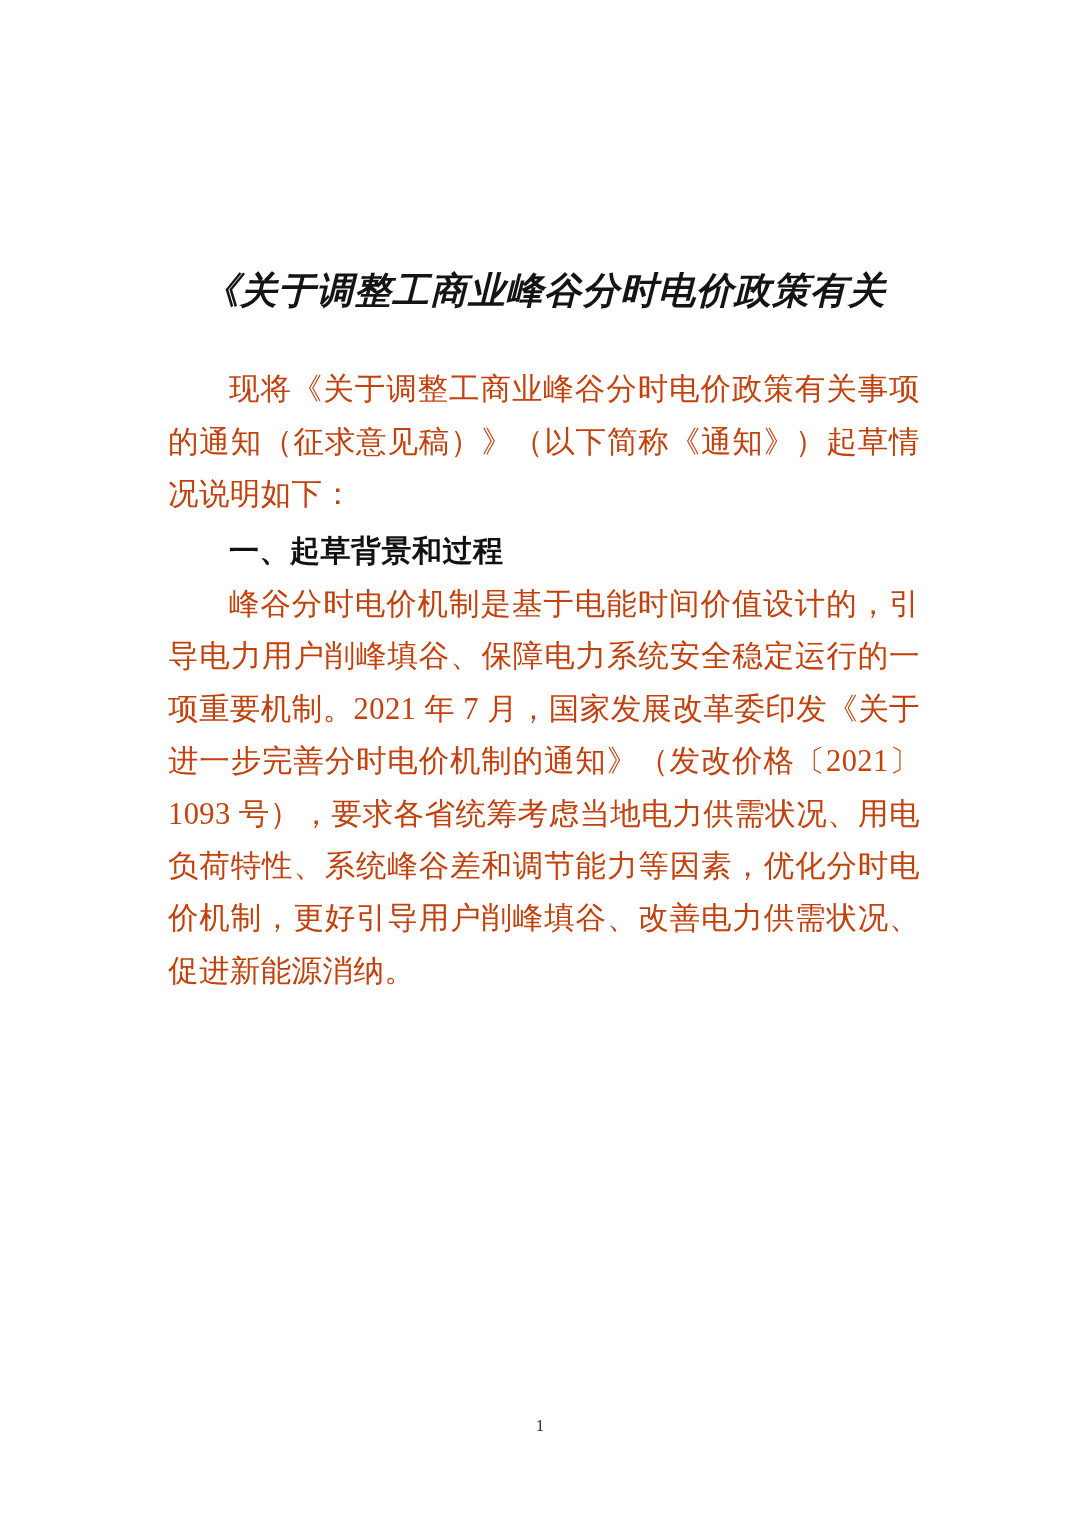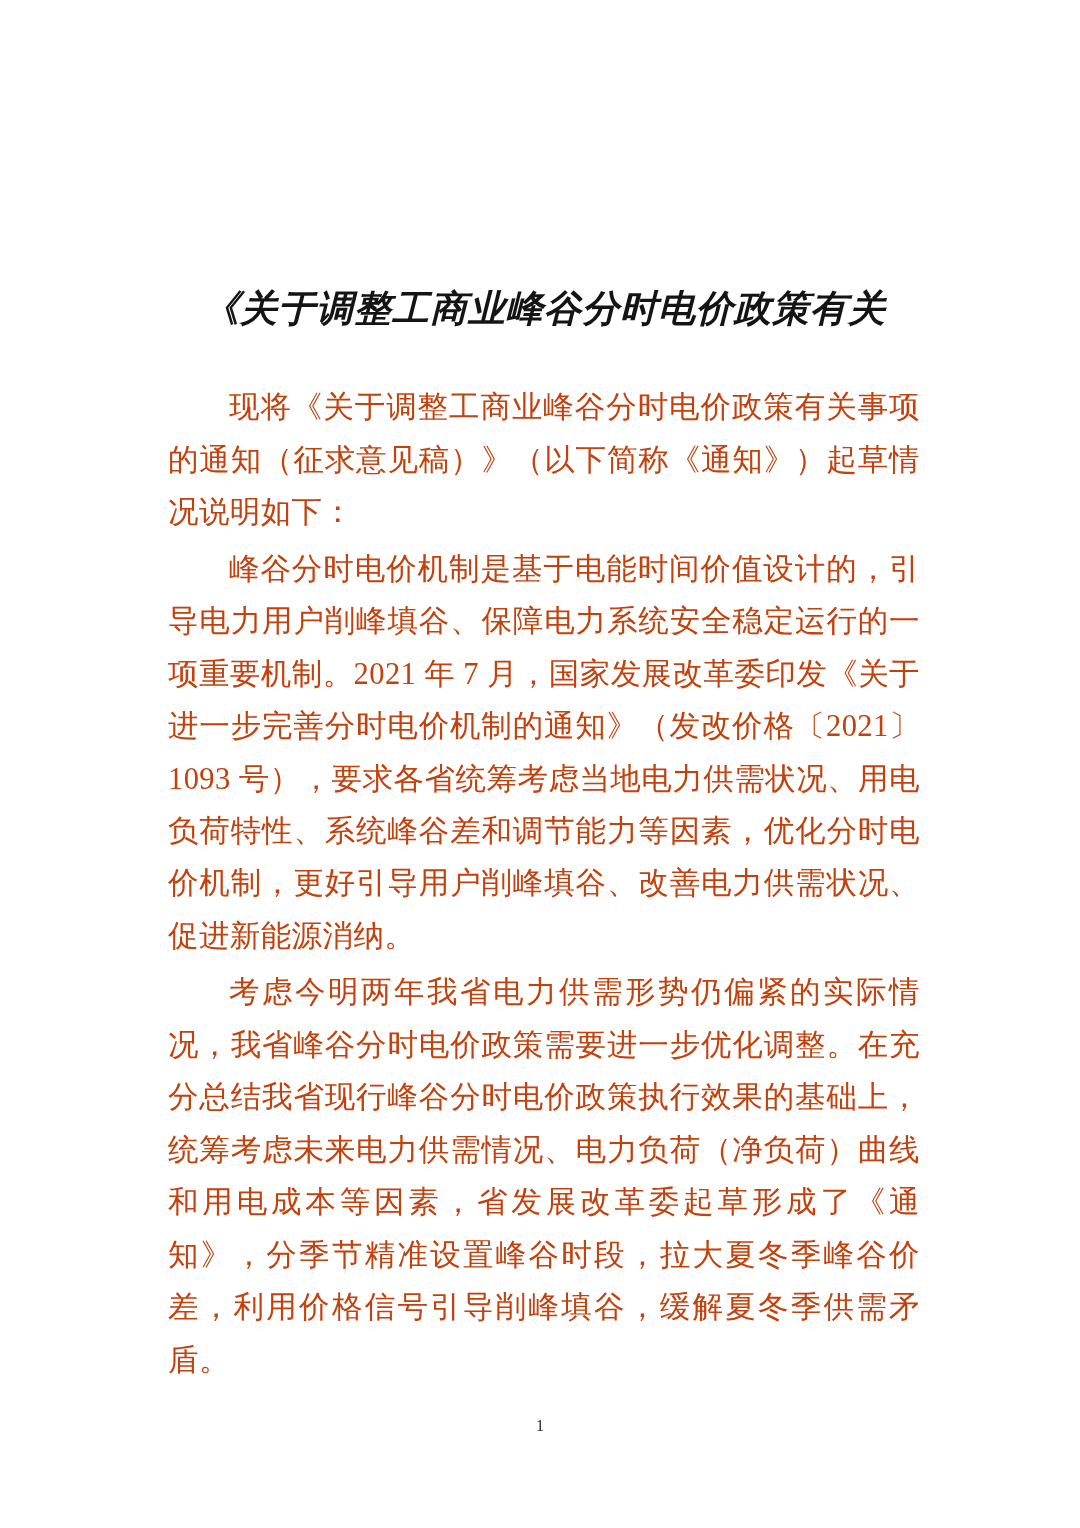--- a/index.html
+++ b/index.html
@@ -19,21 +19,21 @@
     position: absolute;
     top: 0; left: 0;
     width: 1080px;
     height: 1528px;
     box-sizing: border-box;
     padding: 0;
   }
   .doc-body {
     position: absolute;
     left: 168px;
-    top: 280px;
+    top: 262px;
     width: 752px;
   }
   .doc-title {
     font-family: "DejaVu Serif", "Liberation Serif", serif;
     font-weight: bold;
     font-style: italic;
     font-size: 37px;
     line-height: 1.55;
     text-align: center;
     letter-spacing: 1px;
@@ -80,22 +80,22 @@
 <div class="page">
 
   <div class="doc-body">
 
     <div class="doc-title">
       <span class="line">《关于调整工商业峰谷分时电价政策有关</span>
     </div>
 
     <p class="para">现将《关于调整工商业峰谷分时电价政策有关事项的通知（征求意见稿）》（以下简称《通知》）起草情况说明如下：</p>
 
+    <h2 class="heading">一、起草背景和过程</h2>
 
     <p class="para">峰谷分时电价机制是基于电能时间价值设计的，引导电力用户削峰填谷、保障电力系统安全稳定运行的一项重要机制。2021 年 7 月，国家发展改革委印发《关于进一步完善分时电价机制的通知》（发改价格〔2021〕1093 号），要求各省统筹考虑当地电力供需状况、用电负荷特性、系统峰谷差和调节能力等因素，优化分时电价机制，更好引导用户削峰填谷、改善电力供需状况、促进新能源消纳。</p>
 
-    <p class="para">考虑今明两年我省电力供需形势仍偏紧的实际情况，我省峰谷分时电价政策需要进一步优化调整。在充分总结我省现行峰谷分时电价政策执行效果的基础上，统筹考虑未来电力供需情况、电力负荷（净负荷）曲线和用电成本等因素，省发展改革委起草形成了《通知》，分季节精准设置峰谷时段，拉大夏冬季峰谷价差，利用价格信号引导削峰填谷，缓解夏冬季供需矛盾。</p>
 
   </div>
 
   <div class="page-number">1</div>
 
 </div>
 
 </body></html>

